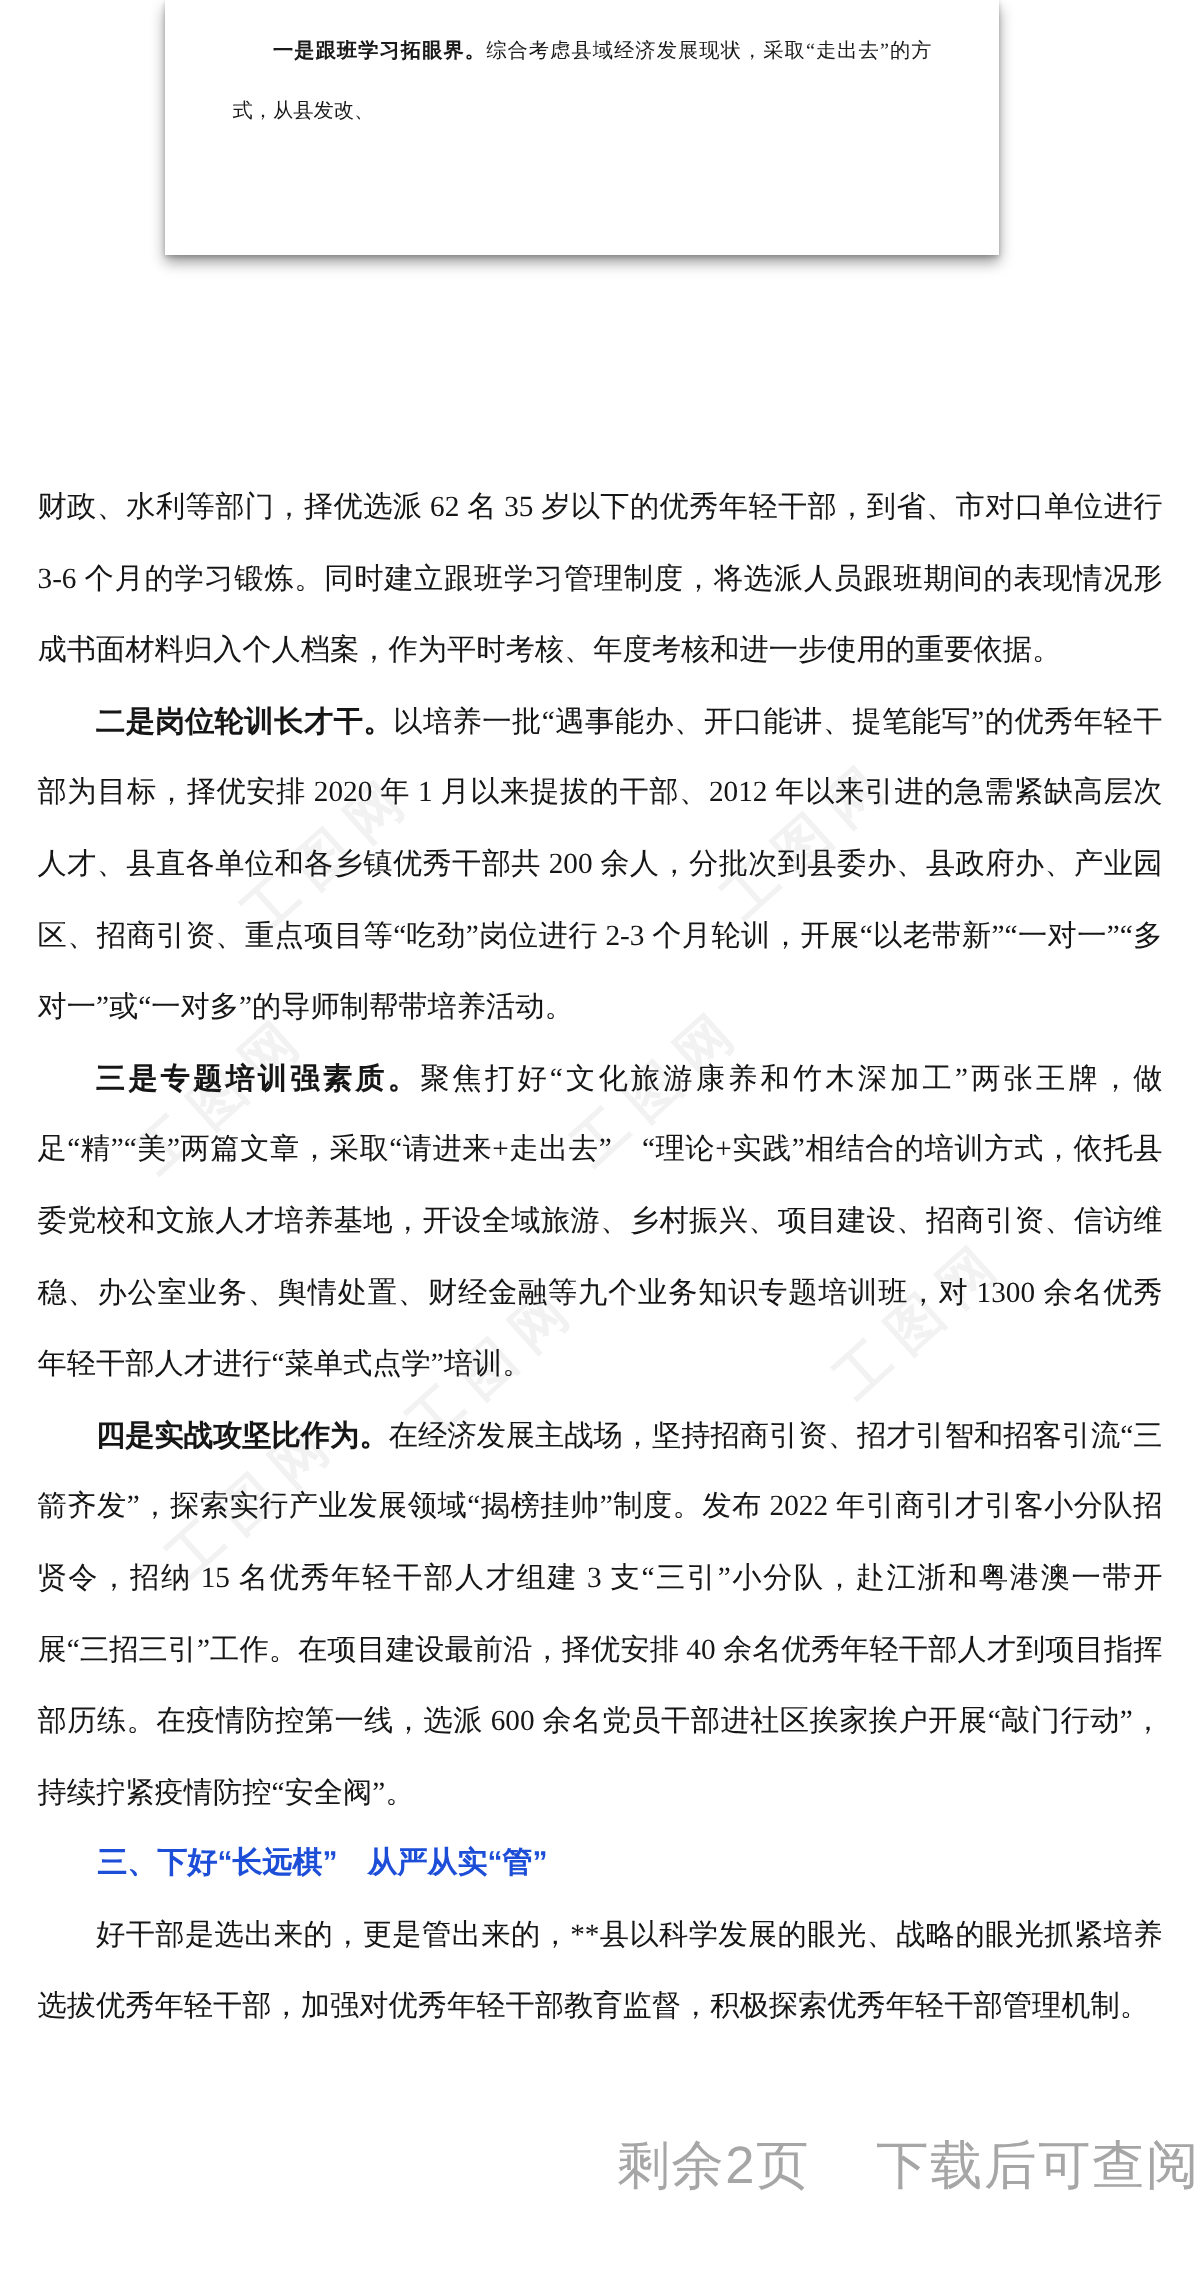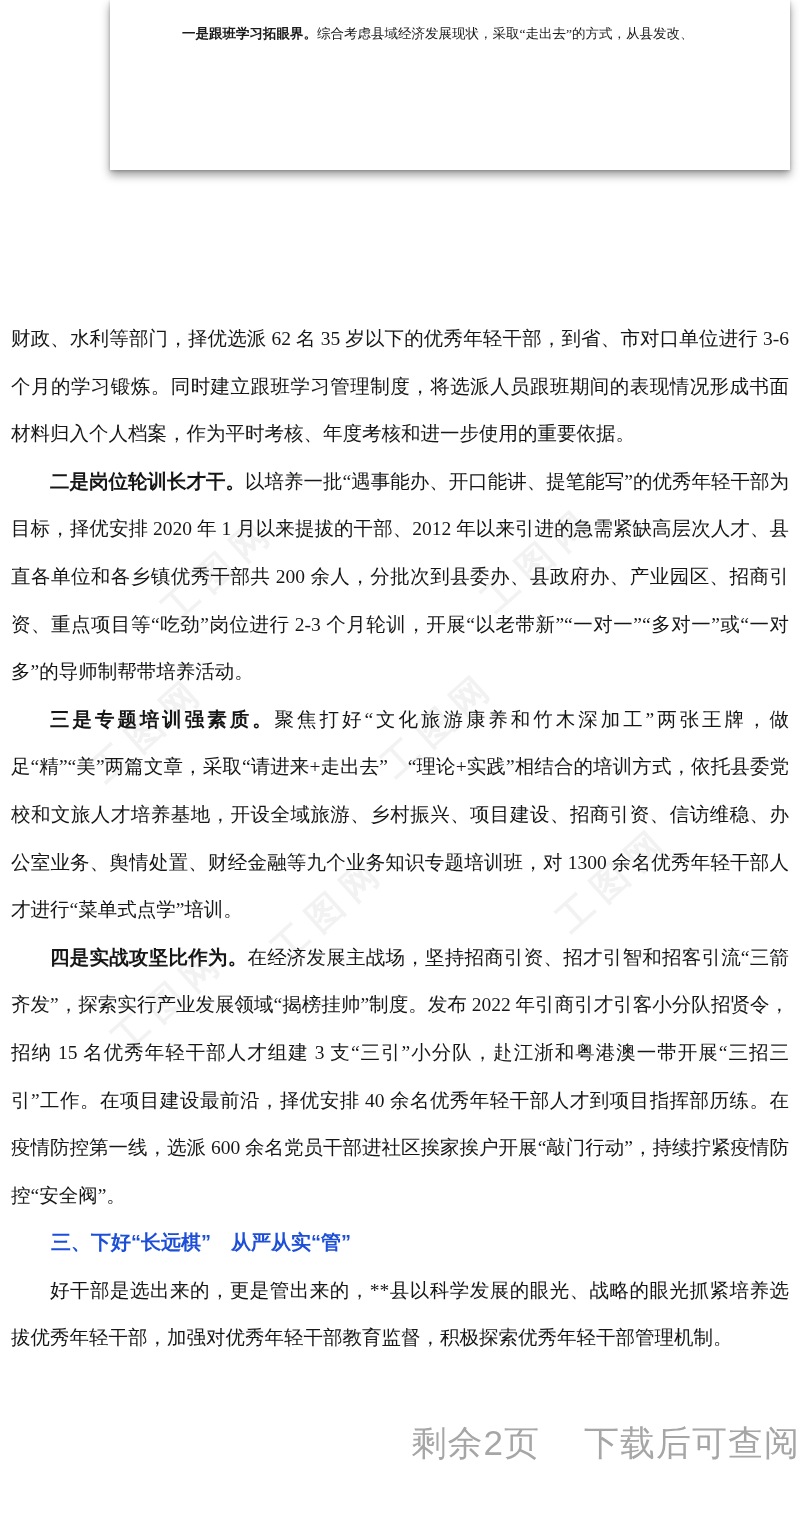--- a/index.html
+++ b/index.html
@@ -3,21 +3,21 @@
 <meta charset="utf-8">
 <style>
   html,body{margin:0;padding:0;}
   body{
     width:800px;height:1527px;position:relative;overflow:hidden;
     background:#ffffff;
     font-family:"Liberation Serif","DejaVu Serif",serif;
   }
   
   .preview-card{
-    position:absolute;top:0;left:110px;width:680px;height:170px;
+    position:absolute;top:0;left:110px;width:556px;height:170px;
     background:#ffffff;overflow:hidden;z-index:3;
     box-shadow:0 5px 9px rgba(0,0,0,0.40),0 1px 3px rgba(0,0,0,0.20);
   }
   .preview-text{
     padding:0 45px;font-size:13.5px;line-height:40px;color:#1a1a1a;
     text-align:justify;
   }
   .preview-text p{margin:0;}
   .preview-text .clipped{margin-top:-26px;white-space:nowrap;overflow:hidden;}
   .preview-text .pline2{text-indent:2em;}
@@ -25,21 +25,21 @@
   
   .wm{
     position:absolute;z-index:1;pointer-events:none;
     font-family:"Liberation Sans","DejaVu Sans",sans-serif;font-weight:700;
     font-size:36px;letter-spacing:10px;color:rgba(125,125,125,0.10);
     transform:rotate(-42deg);white-space:nowrap;
   }
   
   .doc-body{
     position:absolute;top:315px;left:0;width:800px;box-sizing:border-box;
-    padding:0 11px;z-index:2;
+    padding:0 25px;z-index:2;
     font-size:19.5px;line-height:47.6px;color:#161616;text-align:justify;
   }
   .doc-body p{margin:0;}
   .doc-body .indent{text-indent:2em;}
   .doc-body b{font-weight:700;}
   .doc-heading{
     margin:0;text-indent:2em;font-weight:700;font-size:20px;
     font-family:"Liberation Sans","DejaVu Sans",sans-serif;
     line-height:47.6px;color:#1d4ed8;
   }

